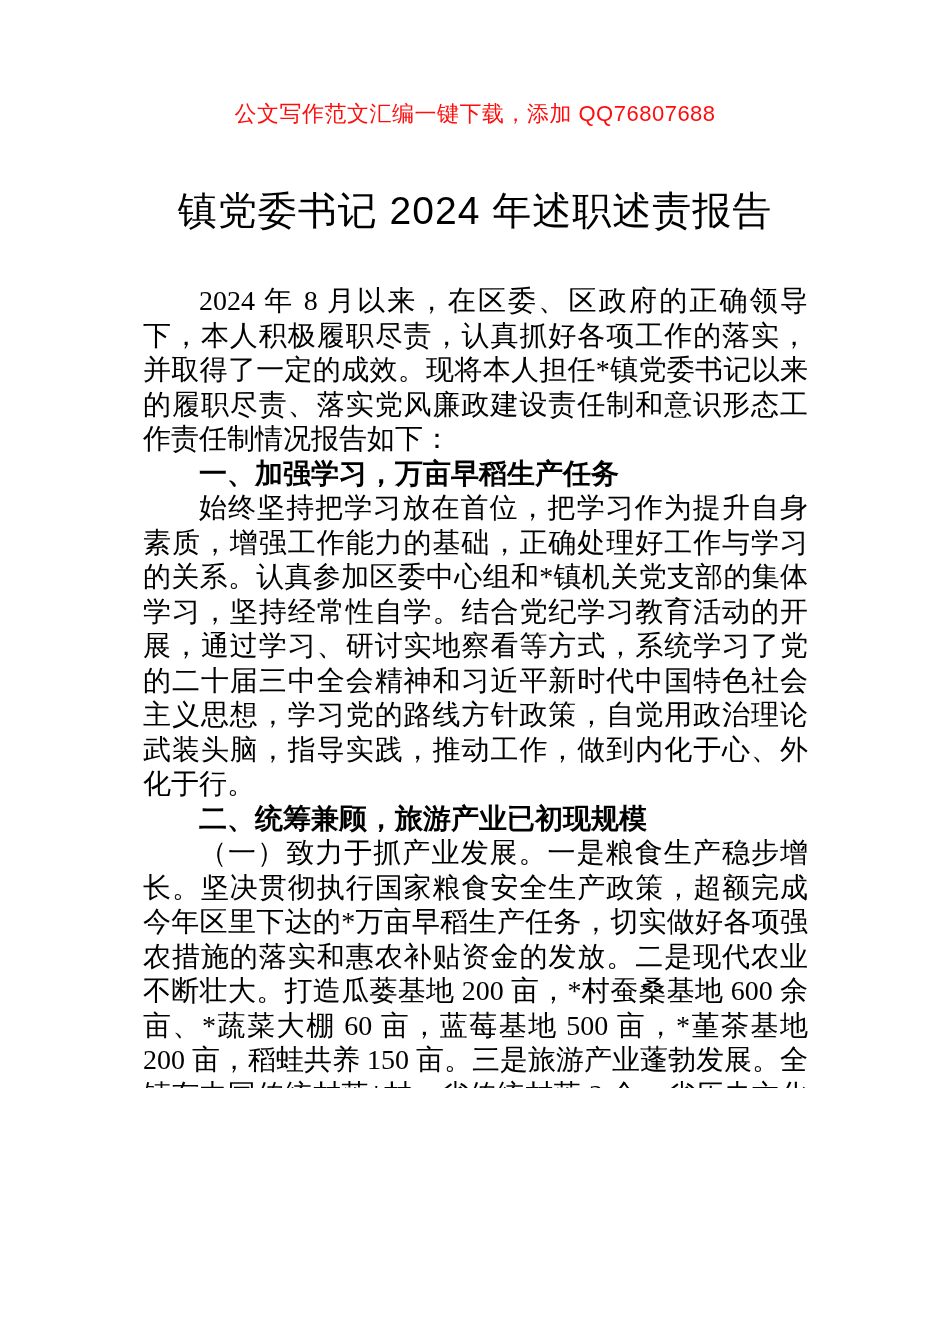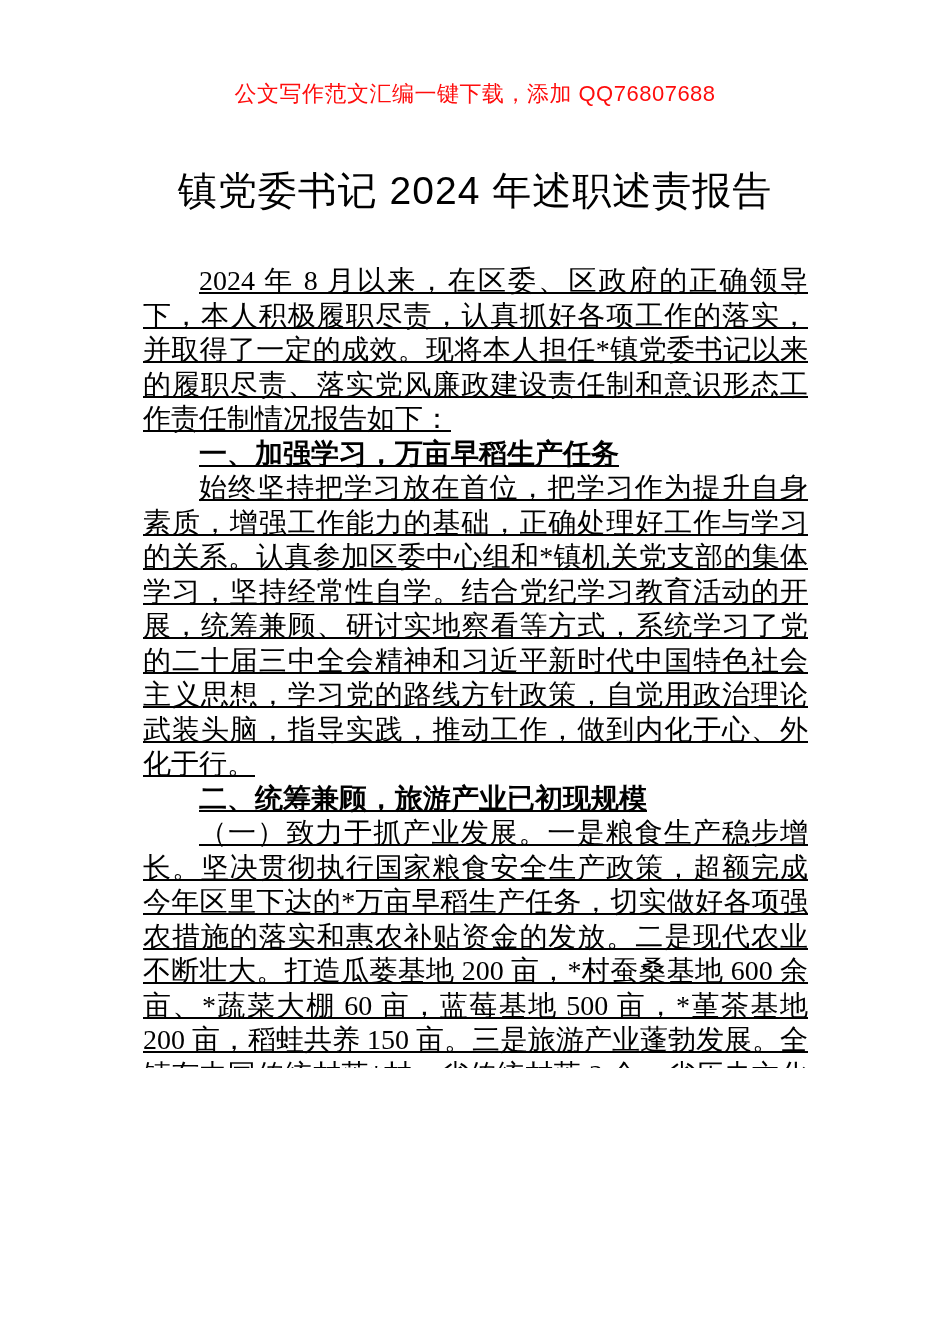--- a/index.html
+++ b/index.html
@@ -8,20 +8,21 @@
     background: #ffffff;
   }
   .page {
     position: relative;
     width: 950px;
     height: 1068px;
     background: #ffffff;
     overflow: hidden;
     font-family: "Liberation Serif", "DejaVu Serif", serif;
     color: #000000;
+    margin-top: 20px;
   }
   .notice {
     padding-top: 82px;
     text-align: center;
     font-family: "Liberation Sans", "DejaVu Sans", sans-serif;
     font-size: 22px;
     line-height: 24px;
     color: #fe0d0d;
     letter-spacing: 0.5px;
   }
@@ -39,21 +40,20 @@
     margin: 50px 142px 0 143px;
     font-size: 28px;
     line-height: 34.5px;
     text-align: justify;
     text-justify: inter-ideograph;
   }
   .doc-body p {
     margin: 0;
     padding: 0;
     text-indent: 2em;
-    text-decoration: underline;
   }
   .doc-body p.heading {
     font-family: "Liberation Sans", "DejaVu Sans", sans-serif;
     font-weight: 700;
   }
   .page-number {
     margin-top: 27px;
     text-align: center;
     font-size: 26px;
     line-height: 30px;
@@ -64,19 +64,19 @@
 <body>
 
 <div class="page">
   <div class="notice">公文写作范文汇编一键下载，添加 QQ76807688</div>
 
   <h1 class="doc-title">镇党委书记 2024 年述职述责报告</h1>
 
   <div class="doc-body">
       <p class="body">2024 年 8 月以来，在区委、区政府的正确领导下，本人积极履职尽责，认真抓好各项工作的落实，并取得了一定的成效。现将本人担任*镇党委书记以来的履职尽责、落实党风廉政建设责任制和意识形态工作责任制情况报告如下：</p>
       <p class="heading">一、加强学习，万亩早稻生产任务</p>
-      <p class="body">始终坚持把学习放在首位，把学习作为提升自身素质，增强工作能力的基础，正确处理好工作与学习的关系。认真参加区委中心组和*镇机关党支部的集体学习，坚持经常性自学。结合党纪学习教育活动的开展，统筹兼顾、研讨实地察看等方式，系统学习了党的二十届三中全会精神和习近平新时代中国特色社会主义思想，学习党的路线方针政策，自觉用政治理论武装头脑，指导实践，推动工作，做到内化于心、外化于行。</p>
+      <p class="body">始终坚持把学习放在首位，把学习作为提升自身素质，增强工作能力的基础，正确处理好工作与学习的关系。认真参加区委中心组和*镇机关党支部的集体学习，坚持经常性自学。结合党纪学习教育活动的开展，通过学习、研讨实地察看等方式，系统学习了党的二十届三中全会精神和习近平新时代中国特色社会主义思想，学习党的路线方针政策，自觉用政治理论武装头脑，指导实践，推动工作，做到内化于心、外化于行。</p>
       <p class="heading">二、统筹兼顾，旅游产业已初现规模</p>
       <p class="body">（一）致力于抓产业发展。一是粮食生产稳步增长。坚决贯彻执行国家粮食安全生产政策，超额完成今年区里下达的*万亩早稻生产任务，切实做好各项强农措施的落实和惠农补贴资金的发放。二是现代农业不断壮大。打造瓜蒌基地 200 亩，*村蚕桑基地 600 余亩、*蔬菜大棚 60 亩，蓝莓基地 500 亩，*堇茶基地 200 亩，稻蛙共养 150 亩。三是旅游产业蓬勃发展。全镇有中国传统村落*村，省传统村落 3 个，省历史文化名村 1 个，省乡村旅游 3A 级景区 2 个，全年接待外来游客 2 万余人次，旅游产业已初现规模。四是新兴产业迅速崛起。*村渔光互补发电项目，占地 800 余亩，年发电量达到 20 兆瓦，年上缴税收超过 200 余万元。</p>
     </div>
 
   <div class="page-number">1</div>
 </div>
 
 </body></html>

